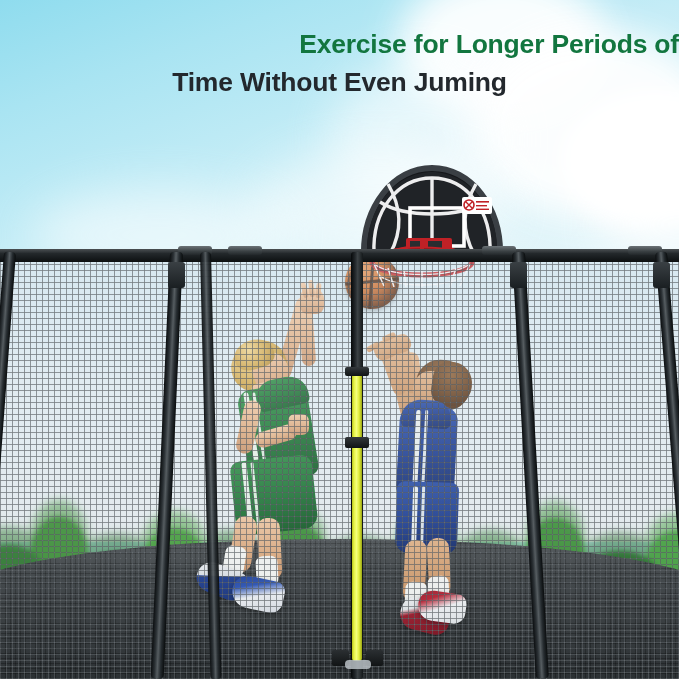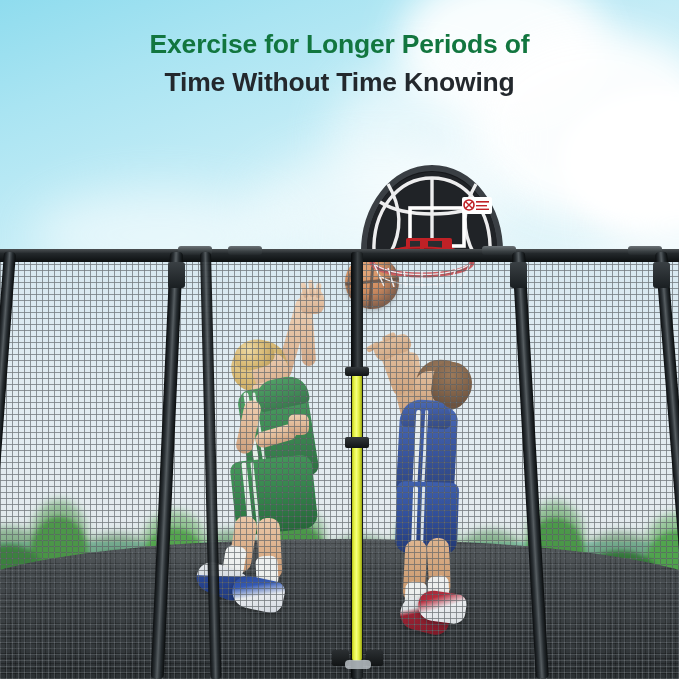--- a/index.html
+++ b/index.html
@@ -258,21 +258,21 @@
   .headline {
     position: absolute;
     left: 0; right: 0;
     top: 26px;
     text-align: center;
     font-size: 26.5px;
     font-weight: bold;
     letter-spacing: -.2px;
     line-height: 1.42;
   }
-  .headline .ln1 { display: block; color: #12763f; }
+  .headline .ln1 { display: block; color: #12763f; text-align: right; }
   .headline .ln2 { display: block; color: #23282d; }
   .subcopy {
     position: absolute;
     left: 22px; right: 22px;
     top: 108px;
     text-align: center;
     color: #3c4348;
     font-size: 15.4px;
     line-height: 1.52;
   }
@@ -449,17 +449,17 @@
   <div class="center-pole-black"></div>
   <div class="center-pad"></div>
   <div class="pad-clamp" style="top:437px;"></div>
   <div class="pad-clamp" style="top:367px; height:9px;"></div>
   <div class="mat-anchor" style="left:332px; top:650px;"></div>
   <div class="mat-anchor" style="left:366px; top:650px;"></div>
   <div style="position:absolute; left:345px; top:660px; width:26px; height:9px; border-radius:4px; background:#b9c0c4; opacity:.85;"></div>
 
   <div class="headline">
     <span class="ln1">Exercise for Longer Periods of</span>
-    <span class="ln2">Time Without Time Knowing</span>
+    <span class="ln2">Time Without Even Juming</span>
   </div>
 
 
 </div>
 
 </body></html>

